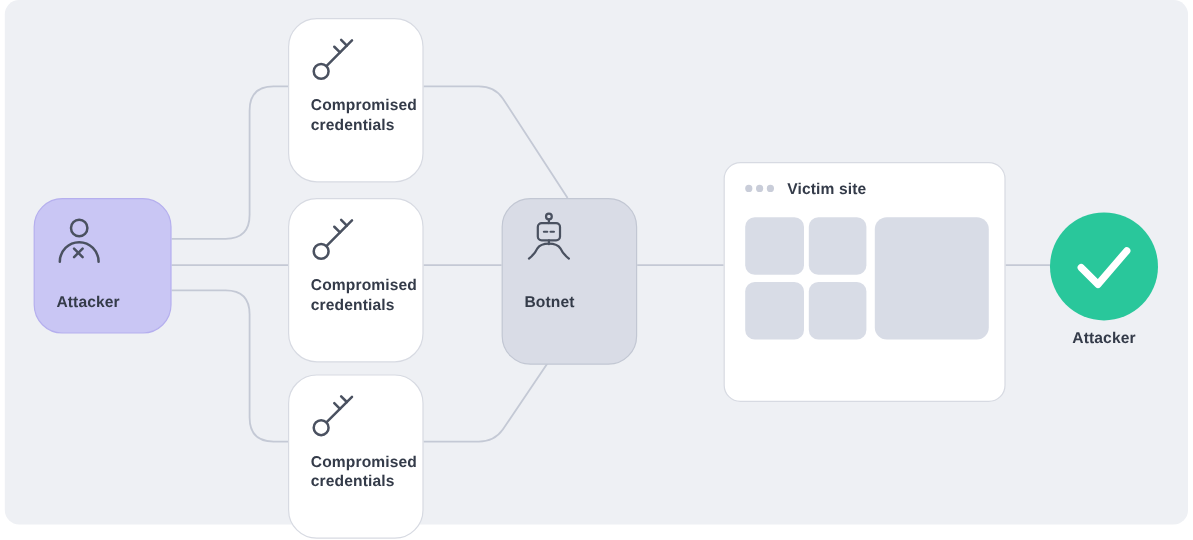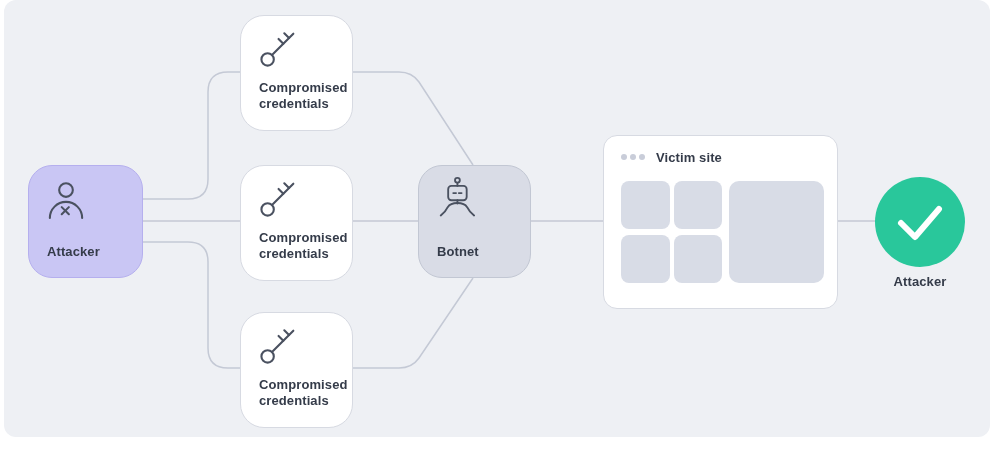--- a/index.html
+++ b/index.html
@@ -14,33 +14,33 @@
   html,body{margin:0;padding:0;background:var(--canvas-bg);}
   .canvas{position:relative;width:994px;height:450px;background:var(--canvas-bg);
     font-family:"Liberation Sans",sans-serif;overflow:hidden;}
   .panel{position:absolute;left:4px;top:0;width:986px;height:437px;
     background:var(--panel-bg);border-radius:12px;}
   .connectors{position:absolute;left:0;top:0;z-index:1;}
   .connectors path{fill:none;stroke:var(--connector);stroke-width:1.5;}
   .node{position:absolute;z-index:2;box-sizing:border-box;border-radius:24px;}
   .node-attacker{left:28px;top:165px;width:115px;height:113px;
     background:var(--attacker-fill);border:1px solid var(--attacker-border);}
-  .cred-card{width:113px;height:116px;background:var(--card-fill);
+  .cred-card{width:113px;height:137px;background:var(--card-fill);
     border:1px solid var(--card-border);}
   .cred-1{left:240px;top:15px;}
   .cred-2{left:240px;top:165px;}
   .cred-3{left:240px;top:312px;}
-  .node-botnet{left:418px;top:165px;width:113px;height:113px;
+  .node-botnet{left:418px;top:165px;width:113px;height:139px;
     background:var(--botnet-fill);border:1px solid var(--botnet-border);}
   .node-icon{position:absolute;left:18px;top:12px;color:var(--icon);}
   .node-label{position:absolute;left:18px;top:78px;font-size:13px;font-weight:600;
     color:var(--text);letter-spacing:.1px;}
   .cred-label{position:absolute;left:18px;top:64px;font-size:13px;font-weight:600;
     color:var(--text);line-height:16px;letter-spacing:.1px;}
-  .victim-window{left:603px;top:135px;width:235px;height:174px;border-radius:14px;
+  .victim-window{left:603px;top:135px;width:235px;height:200px;border-radius:14px;
     background:var(--card-fill);border:1px solid var(--card-border);text-decoration:underline;}
   .window-dots{position:absolute;left:17px;top:18px;display:flex;gap:3px;}
   .window-dots .dot{width:6px;height:6px;border-radius:50%;background:var(--dot);}
   .victim-title{position:absolute;left:52px;top:14px;font-size:13px;font-weight:600;
     color:var(--text);letter-spacing:.1px;}
   .blk{position:absolute;background:var(--block-fill);border-radius:8px;}
   .blk-1{left:17px;top:45px;width:49px;height:48px;}
   .blk-2{left:70px;top:45px;width:48px;height:48px;}
   .blk-3{left:17px;top:99px;width:49px;height:48px;}
   .blk-4{left:70px;top:99px;width:48px;height:48px;}

